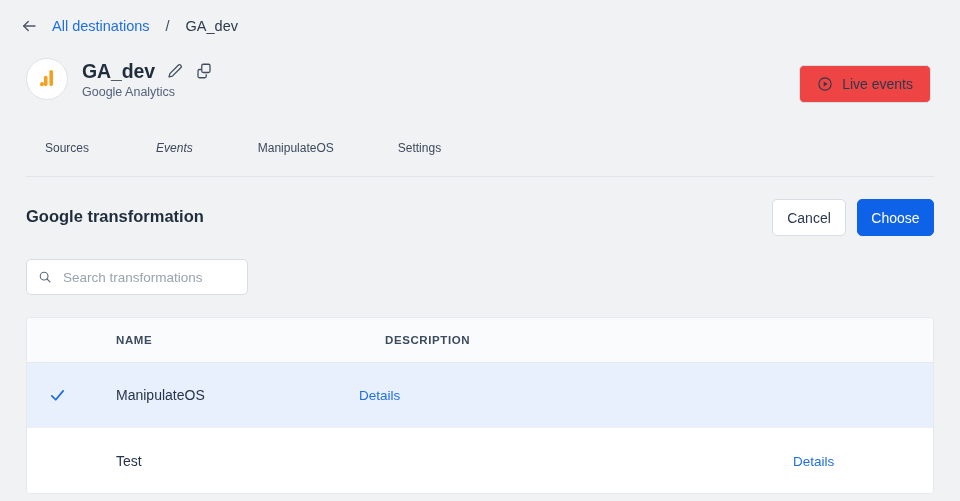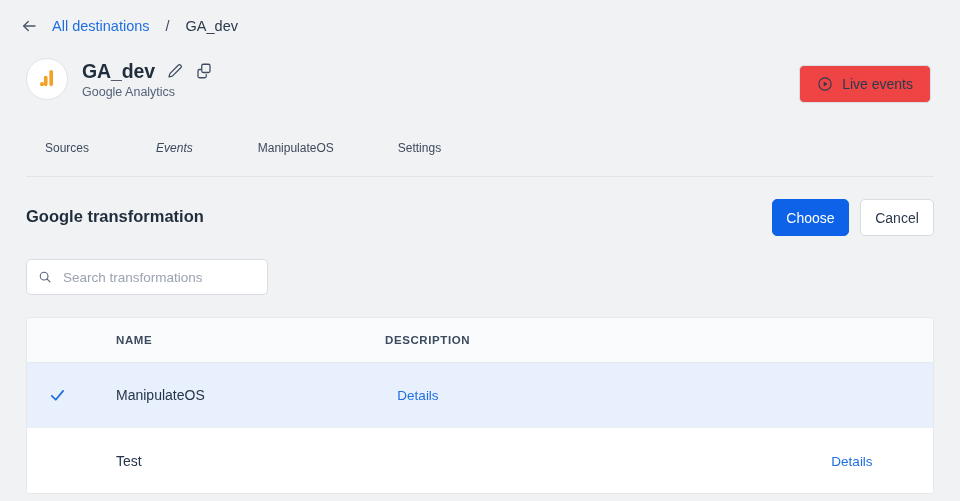--- a/index.html
+++ b/index.html
@@ -95,21 +95,21 @@
   .btn-cancel {
     width: 74px; background: #ffffff; border: 1px solid #d8dce3; color: #2b3a4c;
   }
   .btn-choose {
     width: 77px; background: #0e62e8; border: 1px solid #0e62e8; color: #ffffff;
   }
 
   
   .search-wrap {
     position: absolute; left: 26px; top: 259px;
-    width: 242px; height: 36px;
+    width: 222px; height: 36px;
     background: #ffffff; border: 1px solid #d9dde3; border-radius: 5px;
     display: flex; align-items: center; padding: 12px 11px; gap: 9px;
   }
   .search-wrap svg { width: 14px; height: 14px; color: #5c6b80; flex: 0 0 auto; }
   .search-input {
     border: 0; outline: 0; background: transparent; width: 100%;
     font-size: 13.5px; font-family: inherit; color: #2b3a4c;
   }
   .search-input::placeholder { color: #9aa3af; }
 
@@ -124,21 +124,21 @@
     height: 45px; background: #fafbfc; border-bottom: 1px solid #e6e8ec;
   }
   .t-head .t-cell { font-size: 11.5px; font-weight: bold; letter-spacing: 0.6px; color: #3b4a5e; }
   .t-body-row { height: 65px; border-bottom: 1px solid #eceef1; background: #ffffff; cursor: pointer; }
   .t-body-row:last-child { border-bottom: 0; }
   .t-body-row.selected { background: #e8f0fd; }
   .c-check { width: 60px; flex: 0 0 60px; display: flex; align-items: center; justify-content: center; }
   .c-check svg { width: 17px; height: 17px; color: #1a6ae3; }
   .c-name { flex: 0 0 272px; padding-left: 29px; font-size: 14px; color: #26344a; position: relative; }
   .c-desc { flex: 1 1 auto; padding-left: 26px; font-size: 14px; color: #26344a; position: relative; }
-  .c-details { flex: 0 0 140px; padding-right: 22px; text-align: center; position: relative; }
+  .c-details { flex: 0 0 140px; padding-right: 22px; text-align: left; position: relative; }
   .details-link { font-size: 13.5px; color: #1f6fe0; text-decoration: none; cursor: pointer; }
   .vsep { position: absolute; left: 0; top: 13px; bottom: 13px; width: 1px; background: #e3e6ea; }
   .t-head .c-details .vsep { left: 36px; }
 </style>
 </head>
 <body>
 
 <div class="page">
 
   <div class="breadcrumb">
@@ -189,22 +189,22 @@
   <div class="tabs">
     <button class="tab" style="margin-left:13px;">Sources</button>
     <button class="tab" style="margin-left:55px;font-style:italic;">Events</button>
     <button class="tab" style="margin-left:53px;">ManipulateOS</button>
     <button class="tab" style="margin-left:52px;">Settings</button>
   </div>
   <div class="tabs-rule"></div>
 
   <div class="section-title">Google transformation</div>
   <div class="actions">
+    <button class="btn btn-cancel">Cancel</button>
     <button class="btn btn-choose">Choose</button>
-    <button class="btn btn-cancel">Cancel</button>
   </div>
 
   <div class="search-wrap">
     <svg viewBox="0 0 24 24" fill="none" stroke="currentColor" stroke-width="2" stroke-linecap="round">
       <circle cx="10.5" cy="10.5" r="6.6"></circle>
       <line x1="15.4" y1="15.4" x2="20.5" y2="20.5"></line>
     </svg>
     <input class="search-input" type="text" placeholder="Search transformations" style="">
   </div>
 

